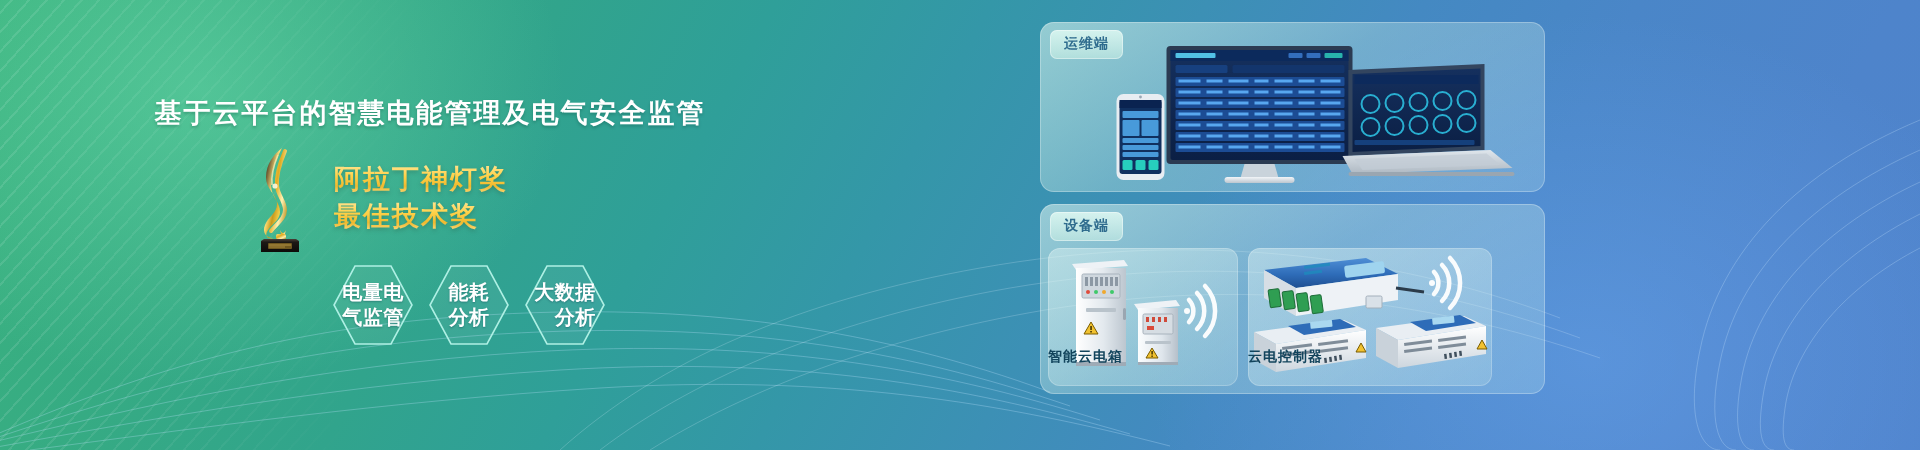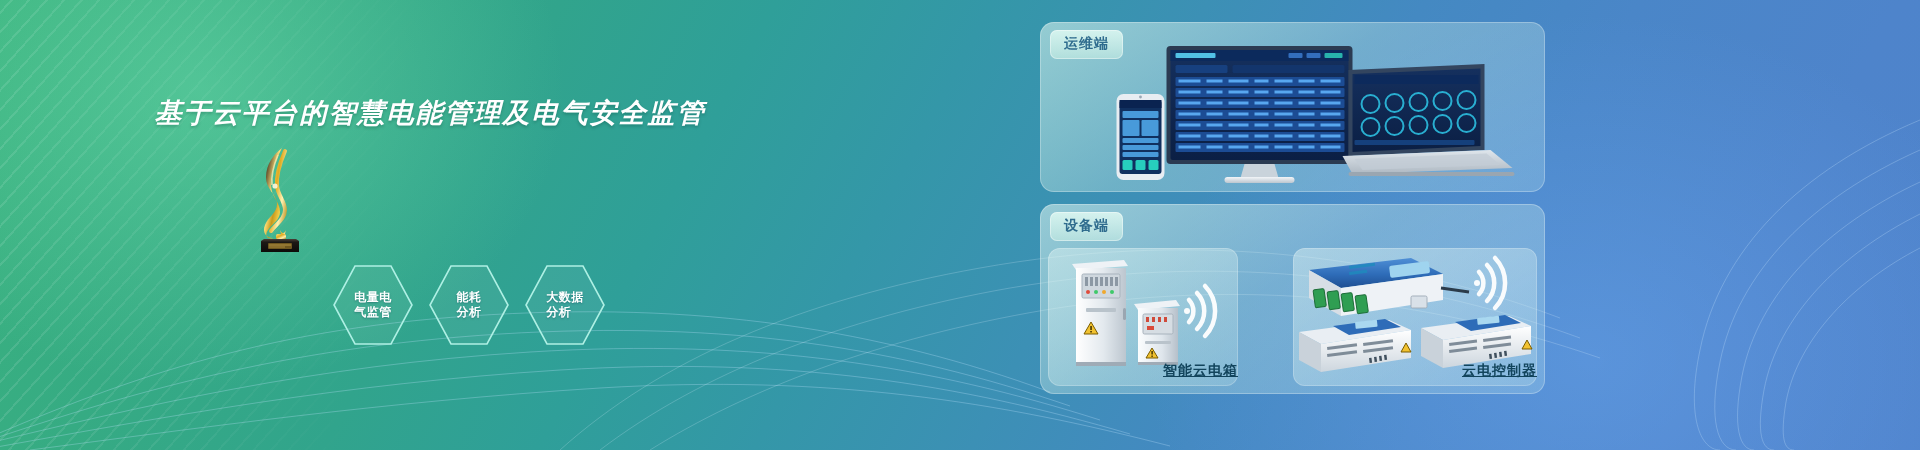--- a/index.html
+++ b/index.html
@@ -70,21 +70,20 @@
     font-size:62px; font-weight:bold; letter-spacing:4px; line-height:1;
     color:rgba(10,70,60,.22);
     -webkit-text-stroke:5px rgba(10,70,60,.18);
   }
   .subtitle {
     position:absolute; left:0; top:95px; width:860px;
     text-align:center;
     font-size:27px; font-weight:bold; letter-spacing:2px;
     color:#ffffff;
     text-shadow:0 2px 3px rgba(0,60,50,.28);
-    font-style:italic;
   }
 
   
   .award-row {
     position:absolute; left:240px; top:140px; width:560px; height:115px;
     display:flex; align-items:center; justify-content:flex-start;
   }
   .trophy { position:relative; width:78px; height:112px; flex:0 0 78px; }
   .award-text { margin-left:16px; }
   .award-line {
@@ -101,22 +100,22 @@
     position:absolute; left:330px; top:262px;
     display:flex; gap:10px;
   }
   .hex {
     position:relative; width:86px; height:86px;
     display:flex; align-items:center; justify-content:center;
   }
   .hex svg { position:absolute; inset:0; }
   .hex-label {
     position:relative; z-index:2;
-    color:#ffffff; font-size:12px; font-weight:bold;
-    line-height:1.25; text-align:left; letter-spacing:.5px;
+    color:#ffffff; font-size:20px; font-weight:bold;
+    line-height:1.25; text-align:right; letter-spacing:.5px;
     text-shadow:0 1px 2px rgba(0,50,70,.35);
   }
 
   
   .right { position:absolute; left:1040px; top:22px; width:505px; height:410px; }
   .panel {
     position:relative;
     border-radius:14px;
     background:linear-gradient(150deg, rgba(236,255,246,.52) 0%, rgba(206,240,232,.34) 45%, rgba(190,232,240,.26) 100%);
     box-shadow:inset 0 0 0 1px rgba(255,255,255,.28);
@@ -130,26 +129,25 @@
     background:linear-gradient(180deg, rgba(232,255,246,.78), rgba(206,242,230,.55));
     color:#2f6c8e; font-size:14px; font-weight:bold; letter-spacing:1px;
     box-shadow:inset 0 0 0 1px rgba(255,255,255,.4);
   }
   .subpanel {
     position:absolute; border-radius:12px;
     background:linear-gradient(150deg, rgba(240,255,250,.40) 0%, rgba(205,238,235,.22) 100%);
     box-shadow:inset 0 0 0 1px rgba(255,255,255,.22);
   }
   .sp-a { left:8px; top:44px; width:190px; height:138px; }
-  .sp-b { left:208px; top:44px; width:244px; height:138px;margin-left:45px; }
+  .sp-b { left:208px; top:44px; width:244px; height:138px; }
   .dev-label {
-    position:absolute; bottom:6px; left:0; width:100%;
-    text-align:right; color:#12445c; font-size:14px; font-weight:bold;
+    position:absolute; bottom:20px; left:0; width:100%;
+    text-align:left; color:#12445c; font-size:14px; font-weight:bold;
     letter-spacing:1px;
-    text-decoration:underline;
   }
   .scene { position:absolute; left:0; top:0; width:100%; height:100%; }
 </style>
 </head>
 <body>
 
 <div class="banner">
   <div class="stripes"></div>
   <div class="glow-tl"></div>
   <div class="glow-br"></div>
@@ -215,20 +213,24 @@
           <circle cx="35" cy="44" r="2.6" fill="#fff7dc" opacity=".9"></circle>
 
           <path d="M40 88 C42 92 44 92 46 88 L44 95 L42 95 Z" fill="url(#gold2)"></path>
           <rect x="36" y="92" width="10" height="5" rx="1.5" fill="url(#gold2)"></rect>
 
           <path d="M24 97 L56 97 L59 99 L59 110 L21 110 L21 99 Z" fill="url(#base1)"></path>
           <rect x="28" y="101" width="24" height="6" rx="1" fill="#7f6522" opacity=".85"></rect>
           <rect x="29" y="102.5" width="22" height="1" fill="#d8b253" opacity=".7"></rect>
           <rect x="29" y="104.5" width="16" height="1" fill="#d8b253" opacity=".55"></rect>
         </svg>
+      </div>
+      <div class="award-text">
+        <div class="award-line">阿拉丁神灯奖</div>
+        <div class="award-line">最佳技术奖</div>
       </div>
     </div>
 
     <div class="hexes">
       <div class="hex">
         <svg viewBox="0 0 86 86" width="86" height="86">
             <polygon points="25,4 61,4 82,43 61,82 25,82 4,43" fill="rgba(255,255,255,.06)" stroke="#aef0e4" stroke-width="1.6"></polygon>
           </svg>
         <div class="hex-label">
           <span>电量电</span><br>

